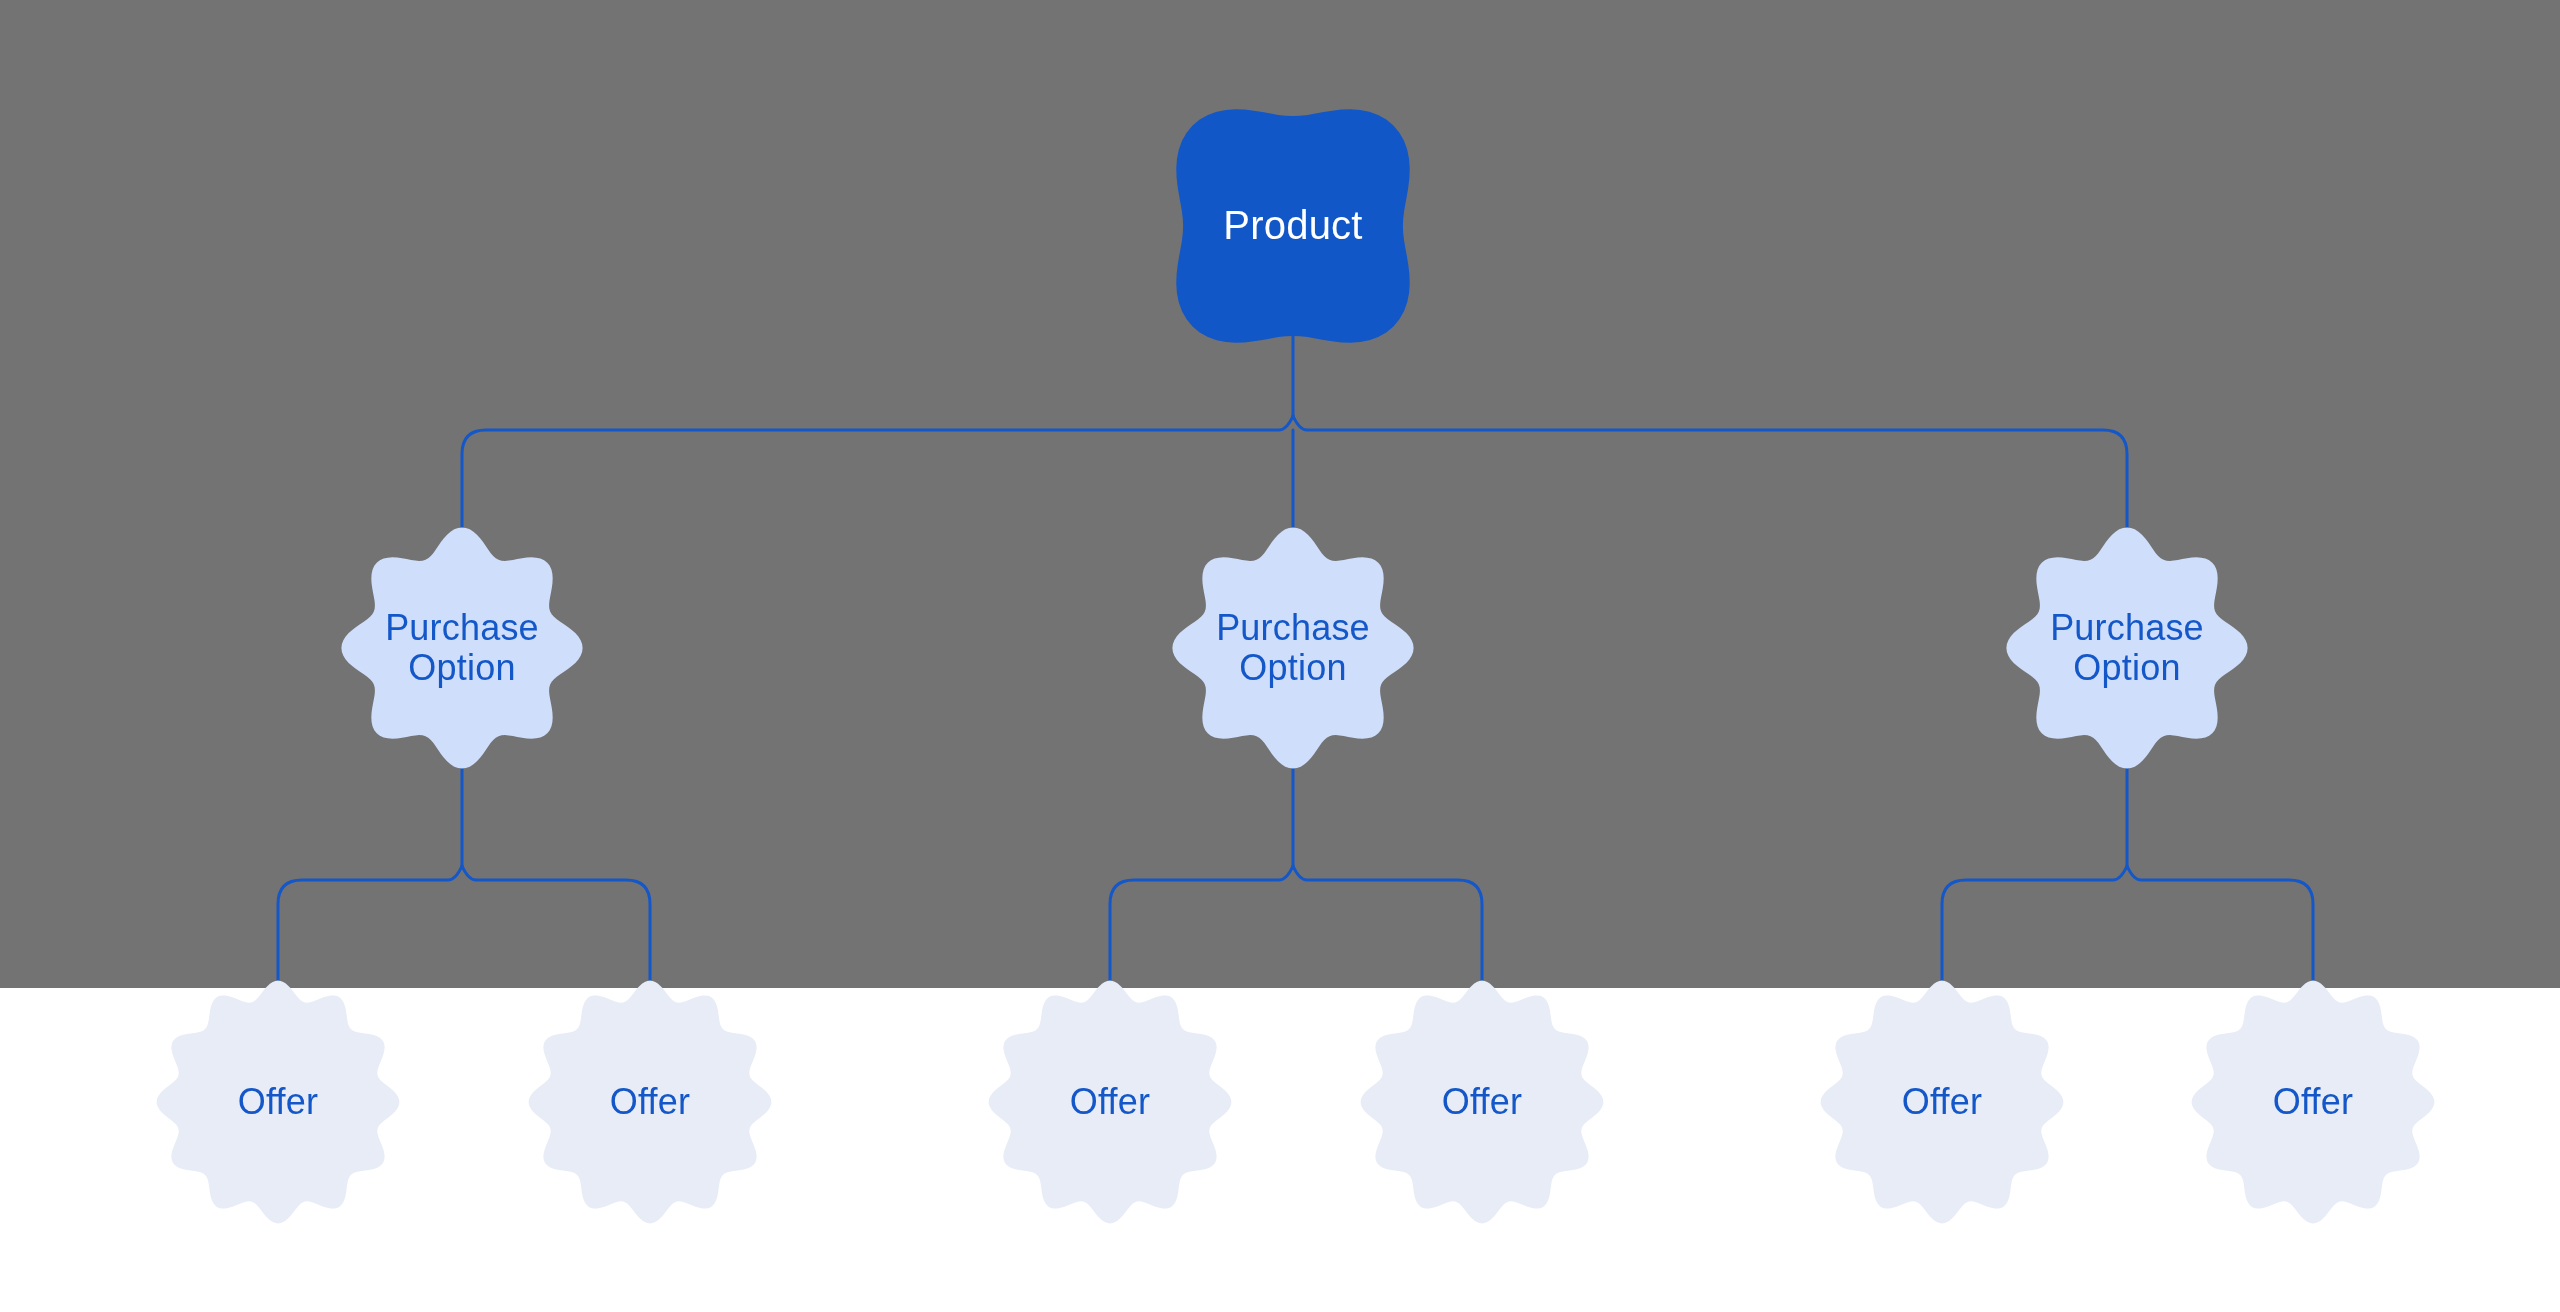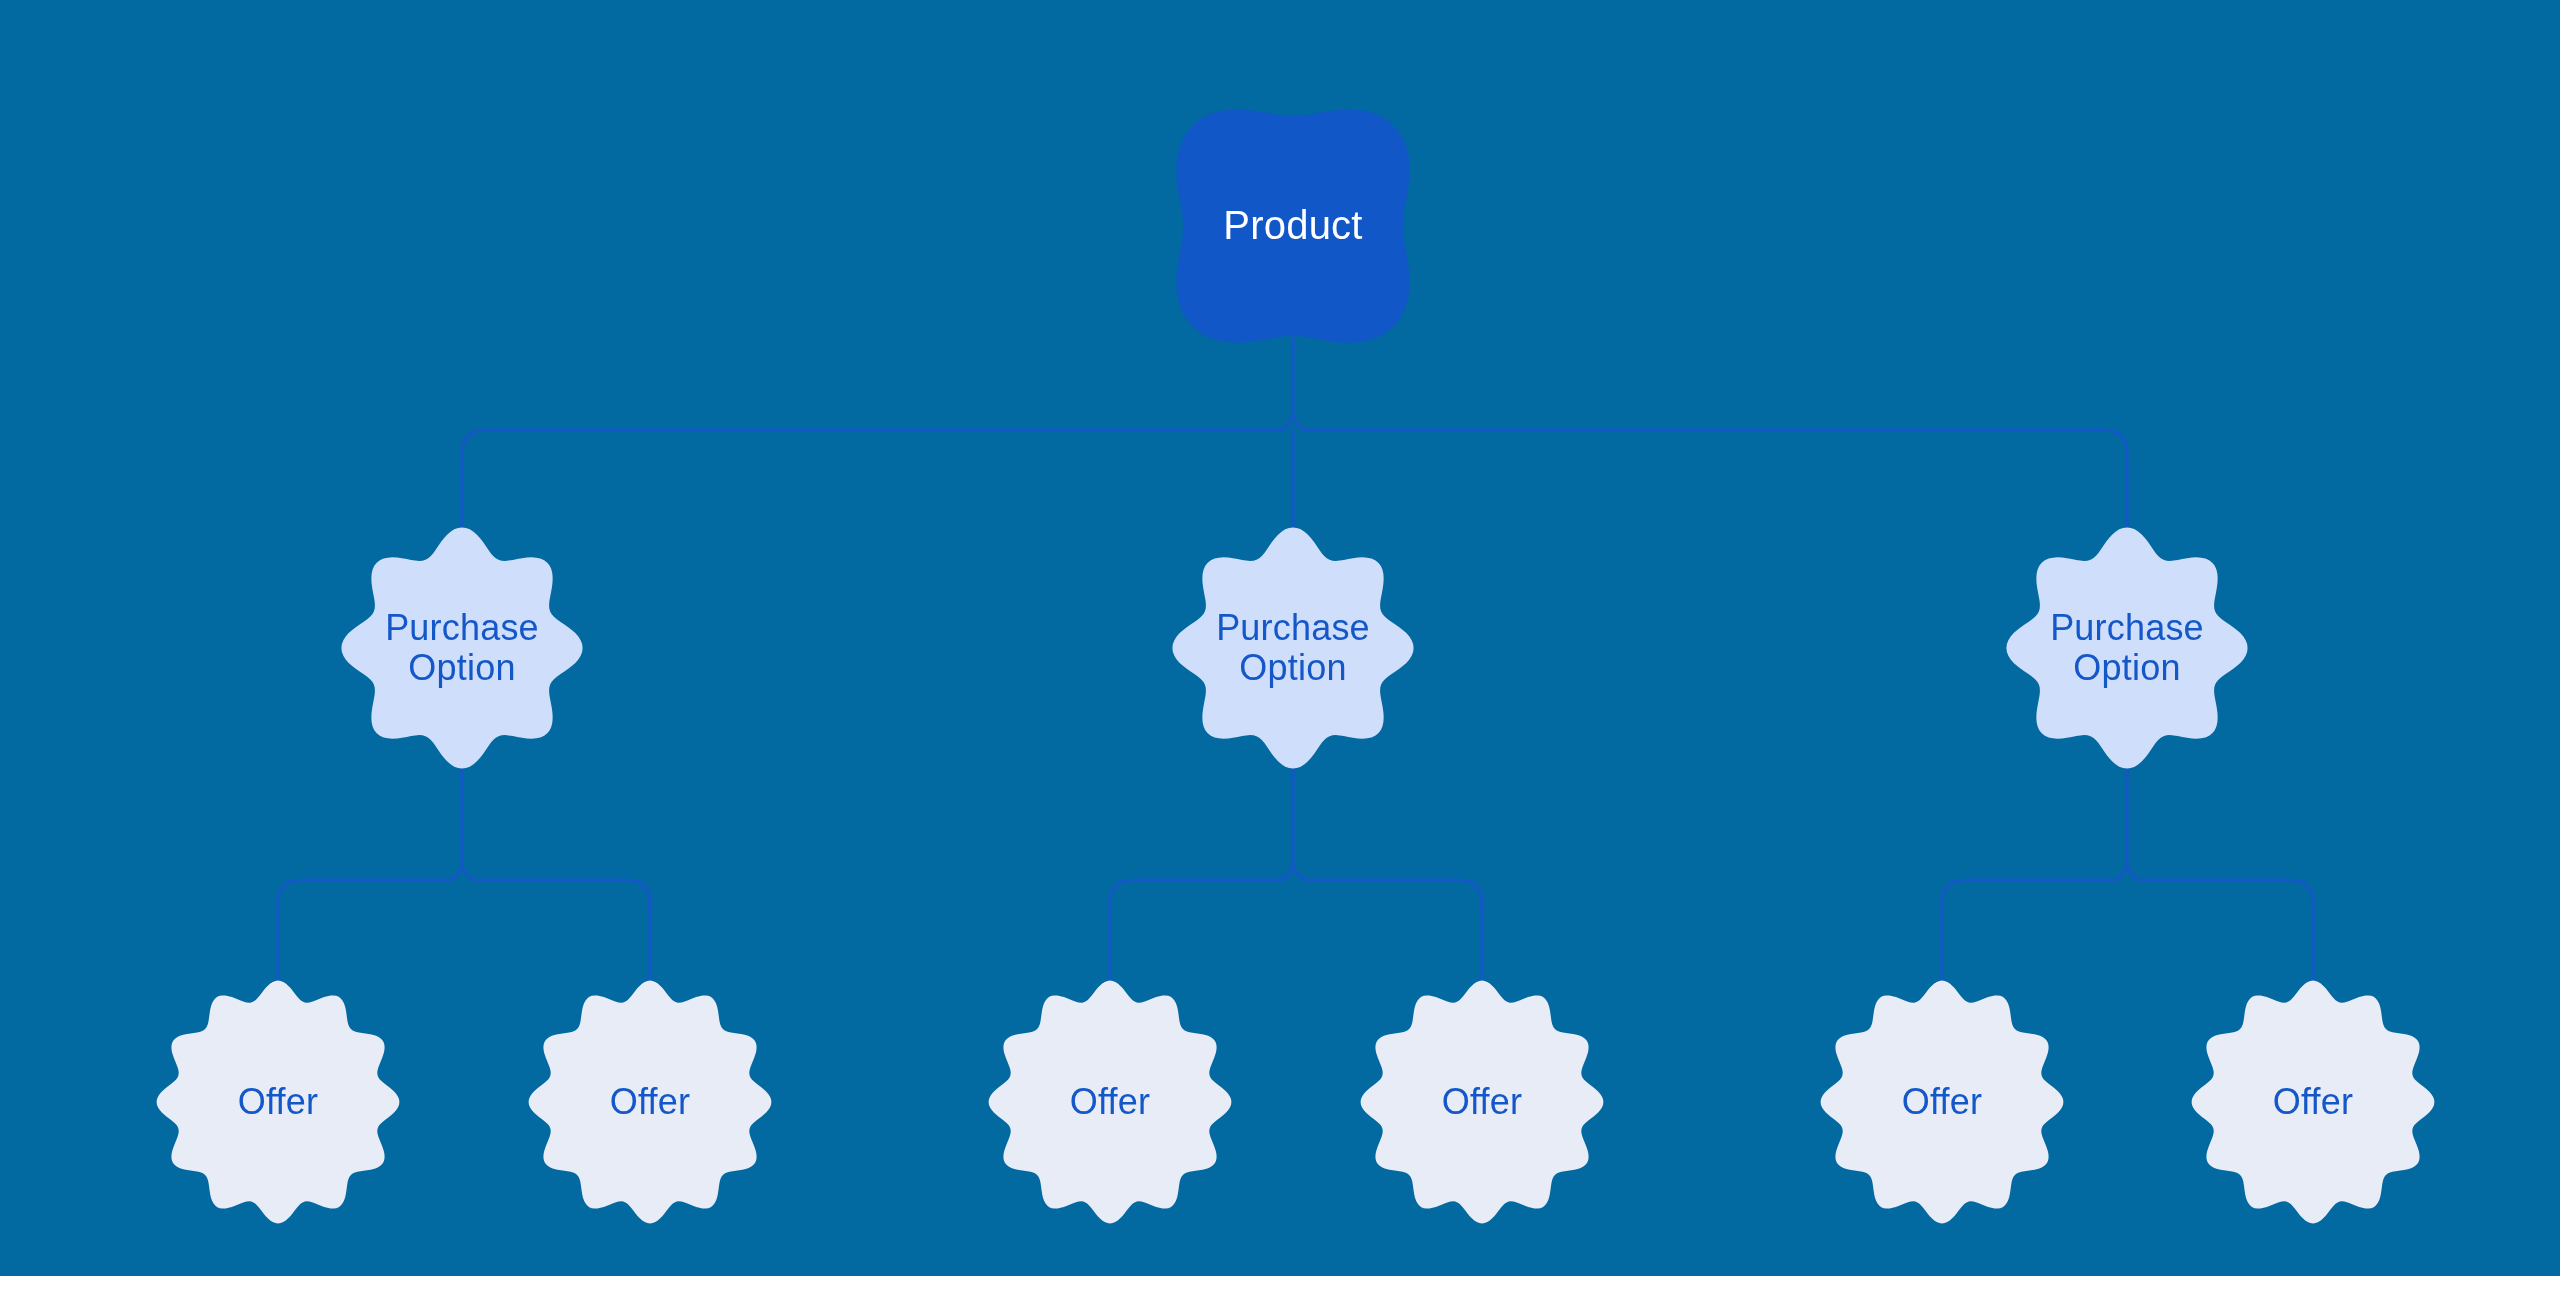--- a/index.html
+++ b/index.html
@@ -10,22 +10,22 @@
   }
   body {
     width: 2560px;
     height: 1312px;
     font-family: "Liberation Sans", sans-serif;
     overflow: hidden;
   }
   #diagram-root {
     position: relative;
     width: 2560px;
-    height: 1276px;
-    background: #0369a1;
+    height: 988px;
+    background: #737373;
   }
   #diagram-svg {
     position: absolute;
     top: 0;
     left: 0;
     width: 2560px;
     height: 1312px;
     display: block;
   }
   .node-label {

